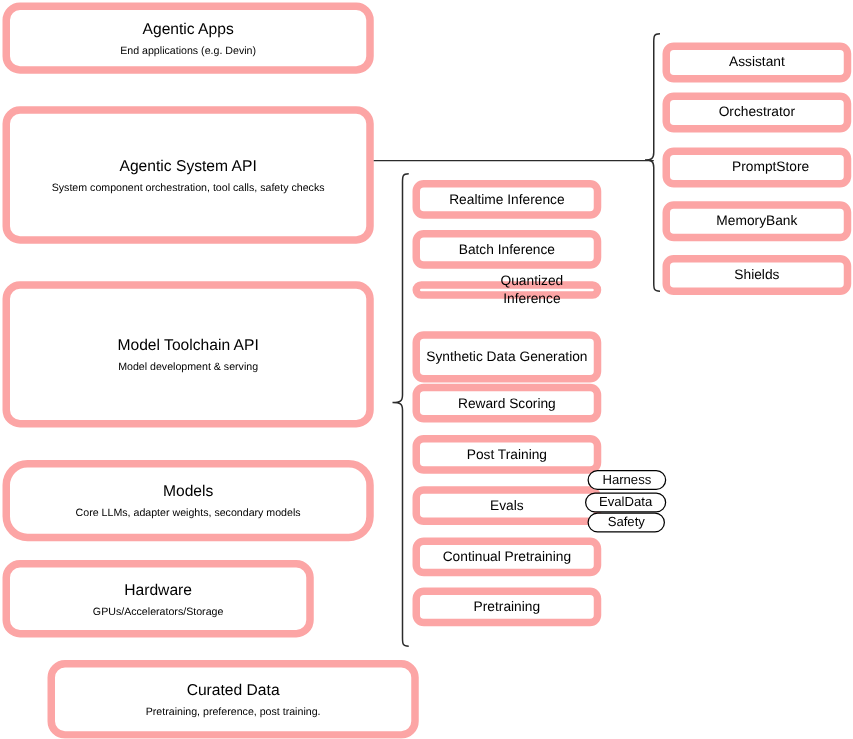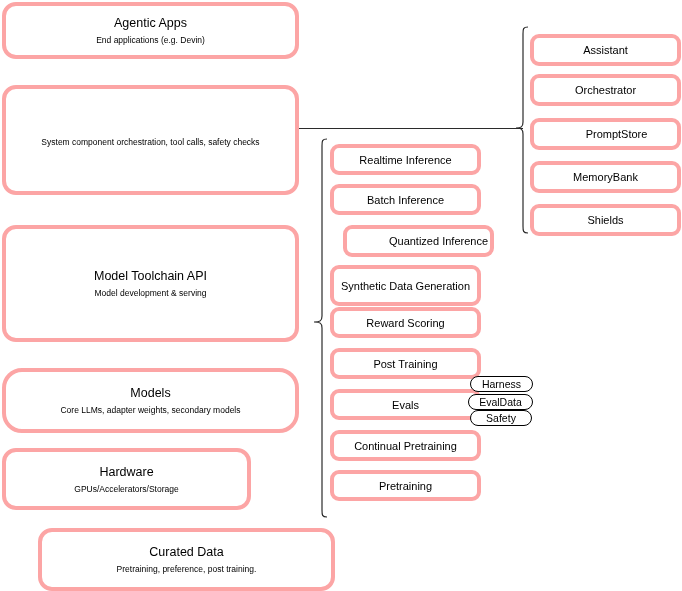--- a/index.html
+++ b/index.html
@@ -14,21 +14,21 @@
   #canvas {
     position: relative;
     width: 682px;
     height: 591px;
     overflow: hidden;
     background: #ffffff;
   }
   .box {
     position: absolute;
     box-sizing: border-box;
-    border: 4px solid #fca5a5;
+    border: 6px solid #fca5a5;
     background: #ffffff;
     display: flex;
     flex-direction: column;
     align-items: center;
     justify-content: center;
     text-align: center;
   }
   .layer {
     border-radius: 14px;
   }
@@ -79,20 +79,21 @@
 <body>
 
 <div id="canvas">
 
   <div class="box layer" style="left:2px; top:2px; width:297px; height:57px;">
     <div class="title">Agentic Apps</div>
     <div class="subtitle">End applications (e.g. Devin)</div>
   </div>
 
   <div class="box layer" style="left:2px; top:85px; width:297px; height:110px;">
+    <div class="title">Agentic System API</div>
     <div class="subtitle">System component orchestration, tool calls, safety checks</div>
   </div>
 
   <div class="box layer" style="left:2px; top:225px; width:297px; height:117px;">
     <div class="title">Model Toolchain API</div>
     <div class="subtitle">Model development &amp; serving</div>
   </div>
 
   <div class="box layer" style="left:2px; top:368px; width:297px; height:65px;border-radius:20px;">
     <div class="title">Models</div>
@@ -138,21 +139,21 @@
       <path d="M15 1 C 10 1, 10 3, 10 8 L 10 178 C 10 183, 8 184, 2 184 C 8 184, 10 185, 10 190 L 10 372 C 10 377, 10 379, 15 379" fill="none" stroke="#2b2b2b" stroke-width="1.2"></path>
     </svg>
   </div>
 
   <div class="box chip" style="left:330px; top:144px; width:151px; height:31px;">
     <span>Realtime Inference</span>
   </div>
   <div class="box chip" style="left:330px; top:184px; width:151px; height:31px;">
     <span>Batch Inference</span>
   </div>
-  <div class="box chip" style="left:343px; top:225px; width:151px; height:32px;padding-left:40px;">
+  <div class="box chip" style="left:330px; top:225px; width:151px; height:14px;padding-left:40px;">
     <span>Quantized Inference</span>
   </div>
   <div class="box chip" style="left:330px; top:265px; width:151px; height:41px;">
     <span>Synthetic Data Generation</span>
   </div>
   <div class="box chip" style="left:330px; top:307px; width:151px; height:31px;">
     <span>Reward Scoring</span>
   </div>
   <div class="box chip" style="left:330px; top:348px; width:151px; height:31px;">
     <span>Post Training</span>

